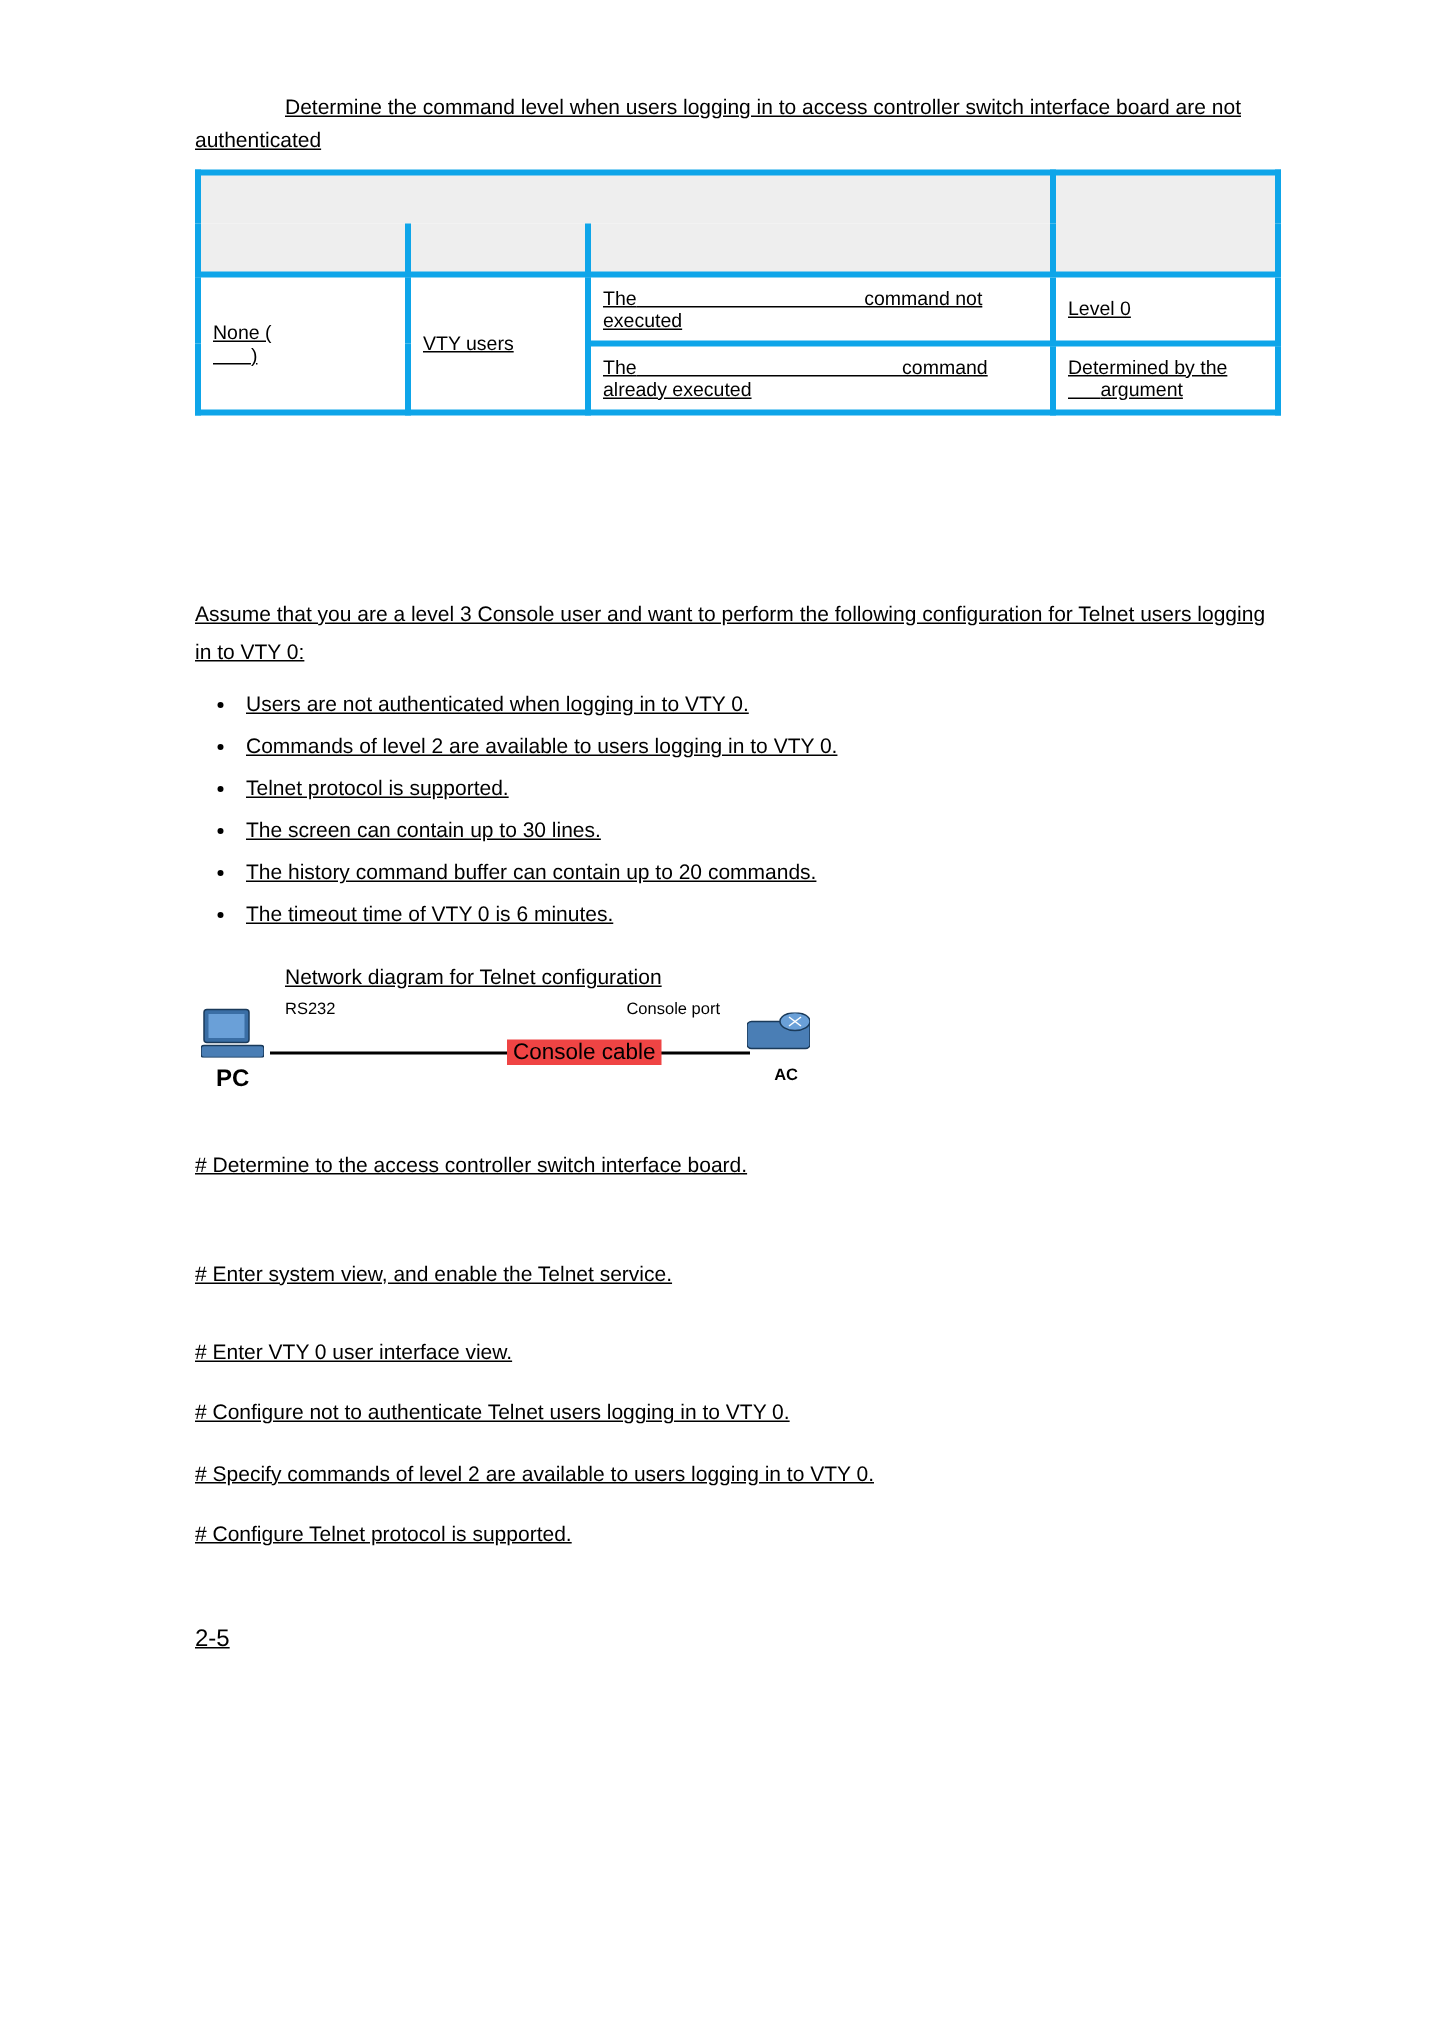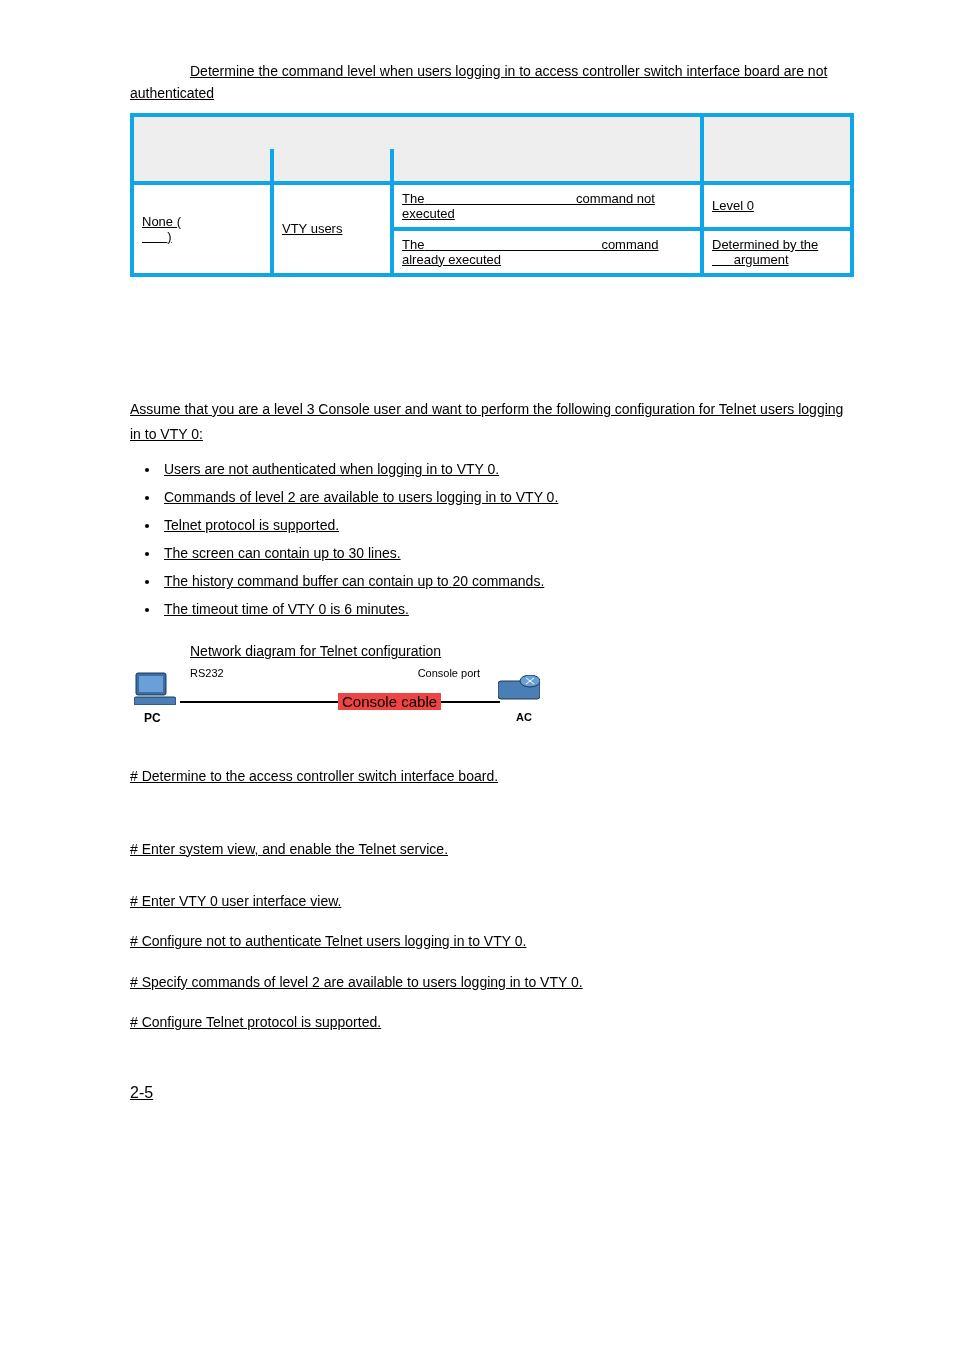--- a/index.html
+++ b/index.html
@@ -108,21 +108,21 @@
     position: absolute;
     right: 10px;
     top: 10px;
     width: 42px;
     height: 26px;
   }
   .pc-label {
     position: absolute;
     left: 14px;
     top: 46px;
-    font-size: 12px;
+    font-size: 16px;
     font-weight: bold;
   }
   .ac-label {
     position: absolute;
     right: 18px;
     top: 46px;
     font-size: 11px;
     font-weight: bold;
   }
   .step {

